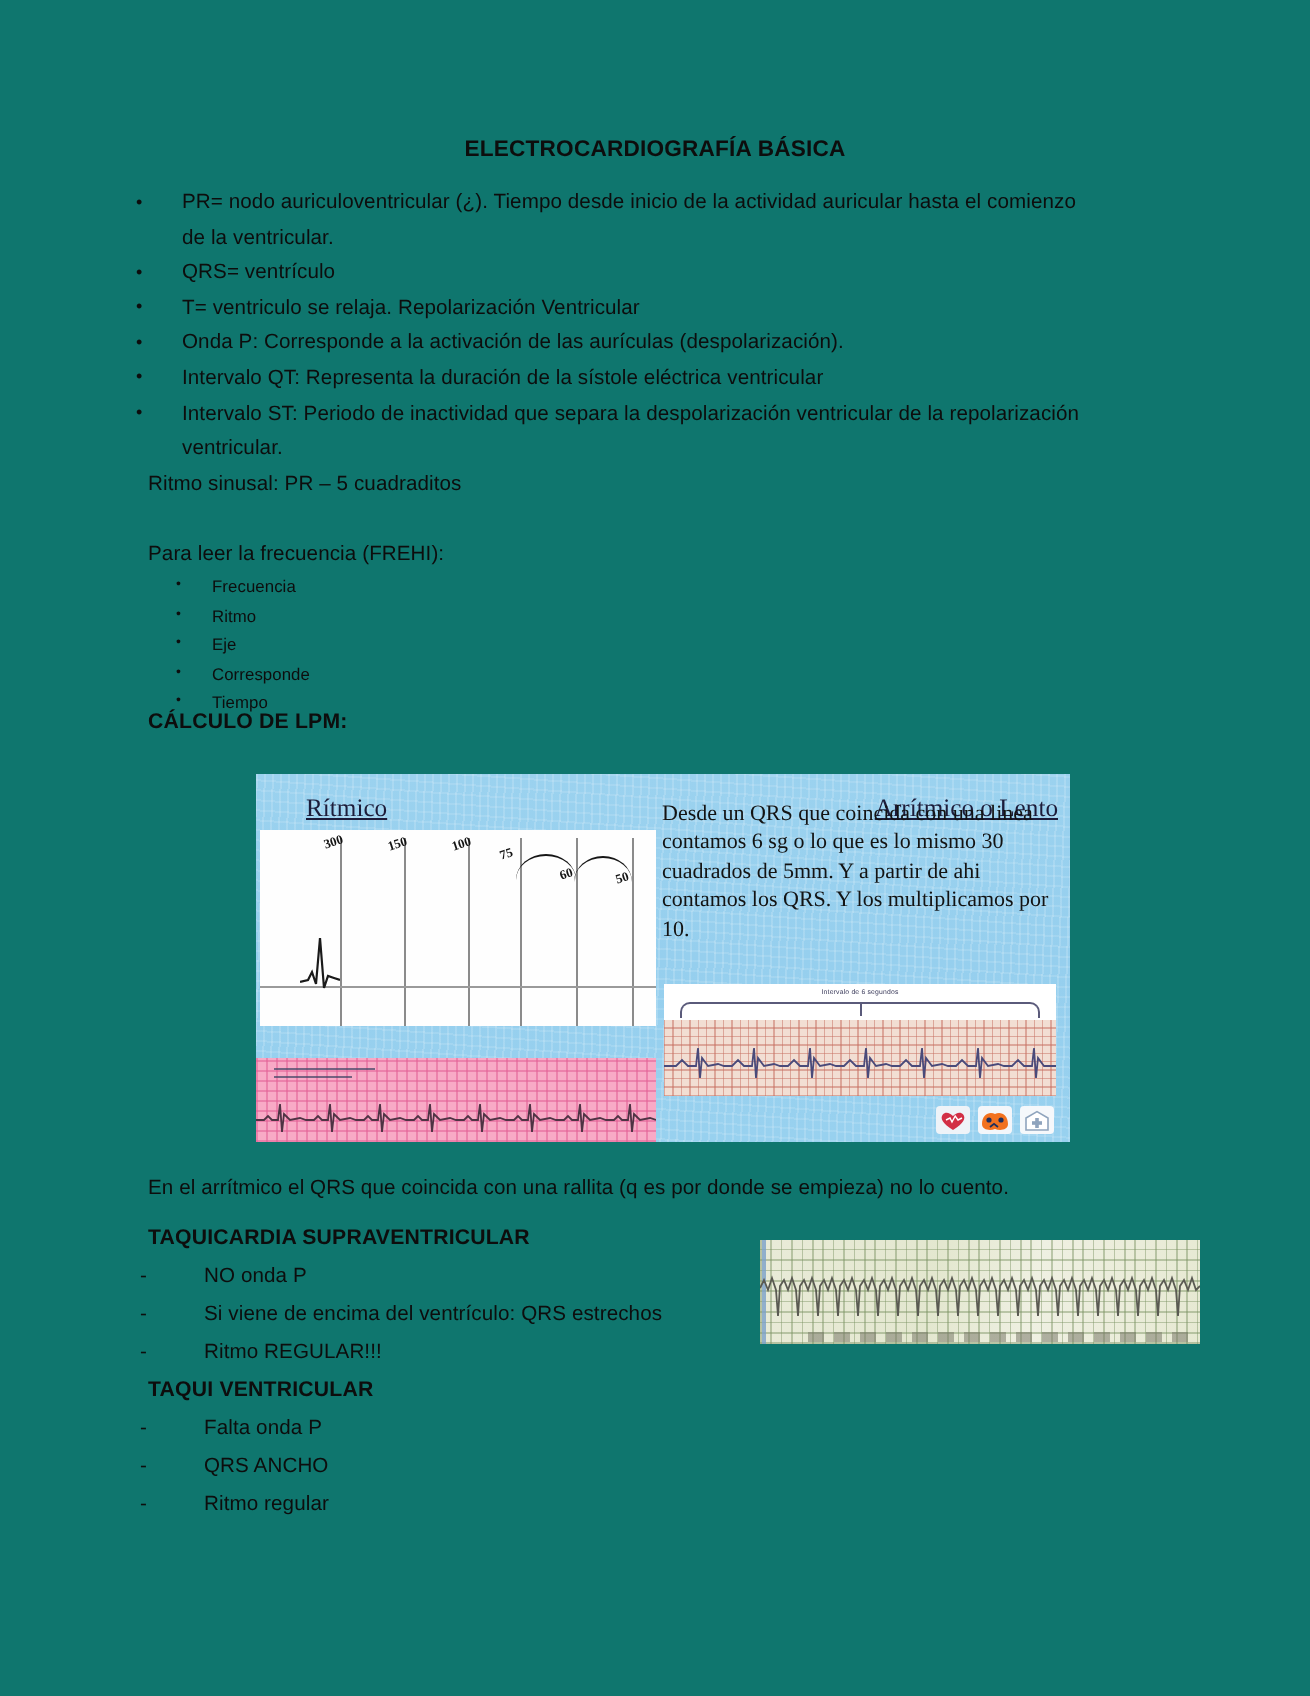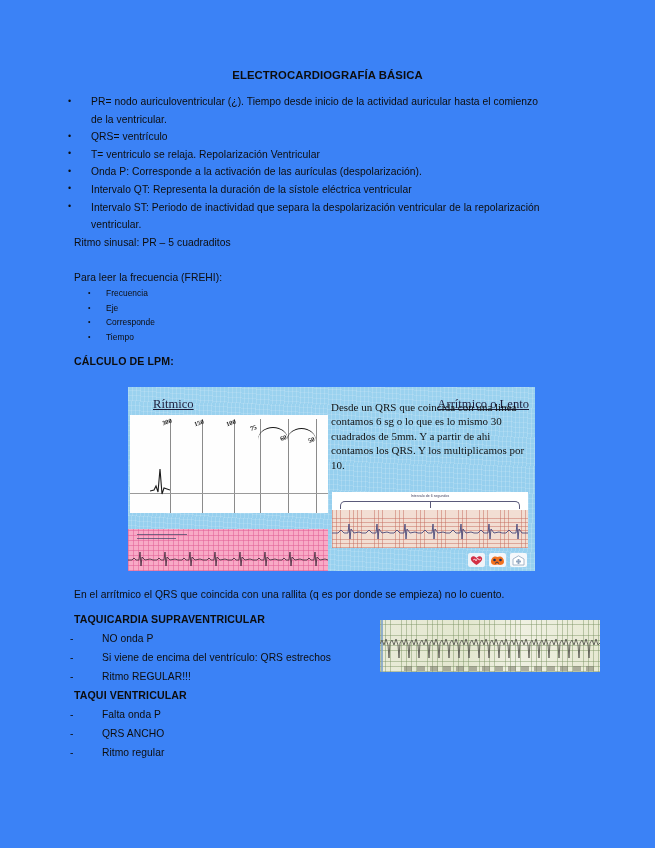--- a/index.html
+++ b/index.html
@@ -12,21 +12,21 @@
     width: 655px;
     height: 848px;
     position: relative;
     font-family: "Liberation Sans", sans-serif;
     color: #0d0d0d;
     overflow: hidden;
   }
   .page {
     position: absolute;
     inset: 0;
-    background: #3b82f6;
+    background: #0f766e;
   }
 
   
   .doc-title {
     position: absolute;
     left: 0;
     top: 69px;
     width: 655px;
     text-align: center;
     font-size: 11.3px;
@@ -302,20 +302,21 @@
       <li>Intervalo QT: Representa la duración de la sístole eléctrica ventricular</li>
       <li>Intervalo ST: Periodo de inactividad que separa la despolarización ventricular de la repolarización ventricular.</li>
     </ul>
 
   <div class="para" style="left:74px; top:234px;">Ritmo sinusal: PR – 5 cuadraditos</div>
 
   <div class="para" style="left:74px; top:269px;">Para leer la frecuencia (FREHI):</div>
 
   <ul class="bullets small" id="frehi-list" style="left:60px; top:286px; width:300px;">
       <li>Frecuencia</li>
+      <li>Ritmo</li>
       <li>Eje</li>
       <li>Corresponde</li>
       <li>Tiempo</li>
     </ul>
 
   <div class="heading" style="left:74px; top:355px;">CÁLCULO DE LPM:</div>
 
   <div class="slide">
 
     <div class="slide-title left">Rítmico</div>

